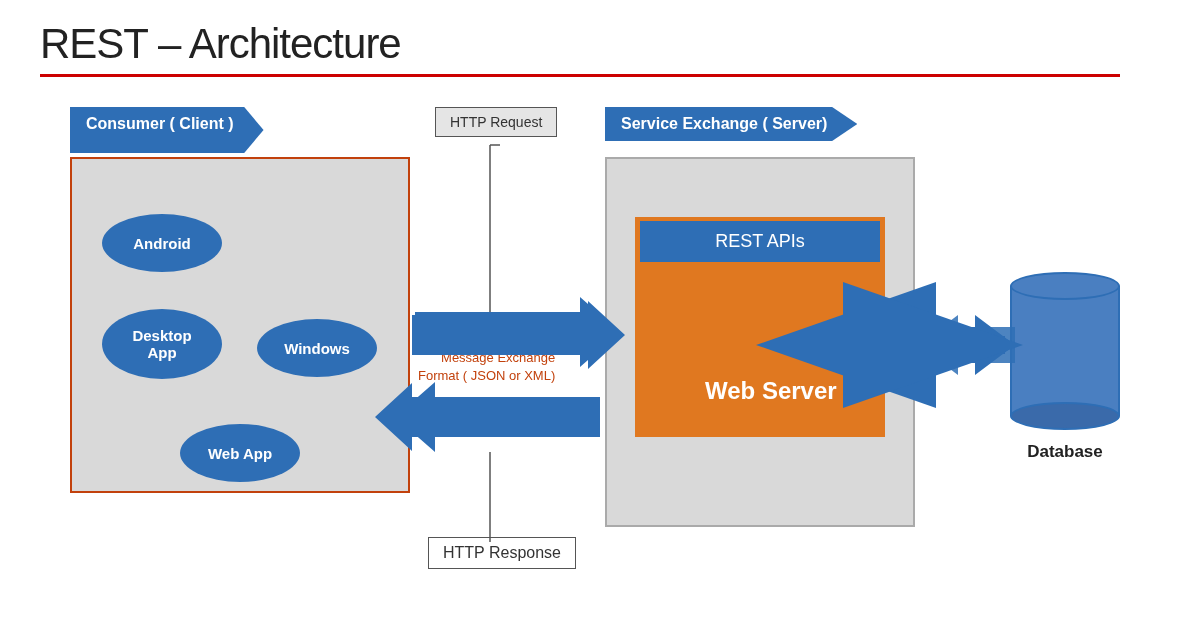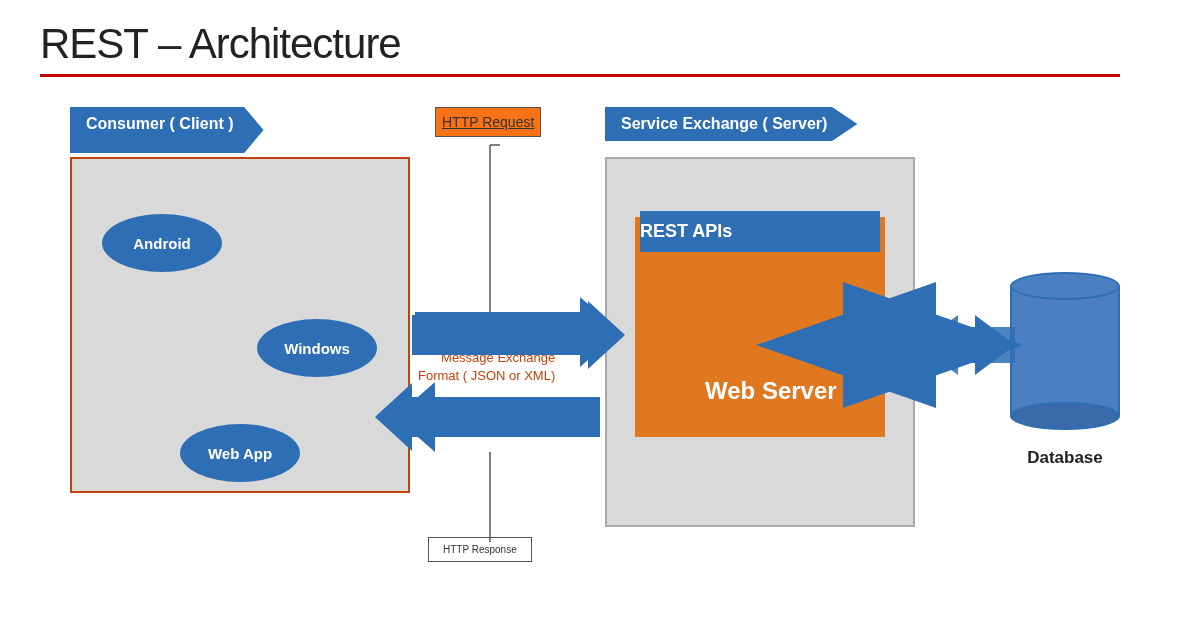--- a/index.html
+++ b/index.html
@@ -134,61 +134,61 @@
       background: #e07820;
       display: flex;
       flex-direction: column;
       align-items: center;
       justify-content: flex-end;
       padding-bottom: 14px;
     }
 
     .rest-apis-label {
       position: absolute;
-      top: 114px;
+      top: 124px;
       left: 600px;
       width: 240px;
+      text-align: center;
       background: #2e6eb5;
       color: white;
       font-size: 18px;
-      font-weight: 700;
+      font-weight: 400;
       padding: 10px 0;
       margin: 0 auto;
     }
 
     .webserver-text {
       color: white;
       font-size: 24px;
       font-weight: 600;
       position: absolute;
       top: 280px;
       left: 665px;
     }
 
     
     .http-request-box {
       position: absolute;
       left: 395px;
       top: 10px;
       border: 1.5px solid #555;
-      padding: 6px 6px;
+      padding: 6px 14px;
       font-size: 14px;
       color: #333;
-      background: #f97316;
-      text-decoration: underline;
+      background: #e5e5e5;
     }
 
     
     .http-response-box {
       position: absolute;
       left: 388px;
       top: 440px;
       border: 1.5px solid #555;
       padding: 6px 14px;
-      font-size: 10px;
+      font-size: 16px;
       color: #333;
       background: white;
     }
 
     
     .message-label {
       position: absolute;
       left: 378px;
       top: 252px;
       font-size: 13px;
@@ -236,21 +236,21 @@
       border: 2px solid #2e6eb5;
       margin-top: -14px;
       position: relative;
       z-index: 1;
     }
 
     .db-label {
       font-size: 17px;
       font-weight: 600;
       color: #222;
-      margin-top: 18px;
+      margin-top: 12px;
       text-align: center;
     }
 
     
     svg.arrows {
       position: absolute;
       top: 0;
       left: 0;
       width: 1120px;
       height: 490px;
@@ -265,20 +265,24 @@
   <h1 class="title">REST – Architecture</h1>
   <div class="title-underline"></div>
 
   <div class="diagram">
 
     <div class="consumer-label">Consumer ( Client )</div>
 
     <div class="consumer-box">
       <div class="ellipse ellipse-android">
         <span>Android</span>
+      </div>
+      <div class="ellipse ellipse-desktop">
+        <span style="white-space:pre-line">Desktop
+App</span>
       </div>
       <div class="ellipse ellipse-windows">
         <span>Windows</span>
       </div>
       <div class="ellipse ellipse-webapp">
         <span>Web App</span>
       </div>
     </div>
 
     <div class="provider-label">Service Exchange ( Server)</div>

